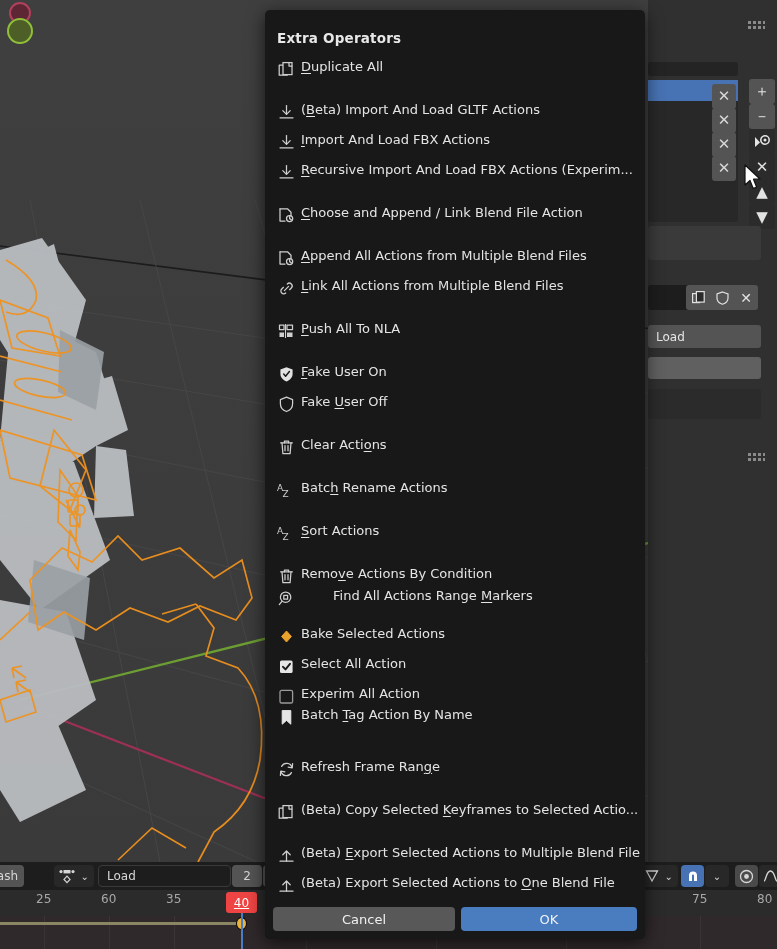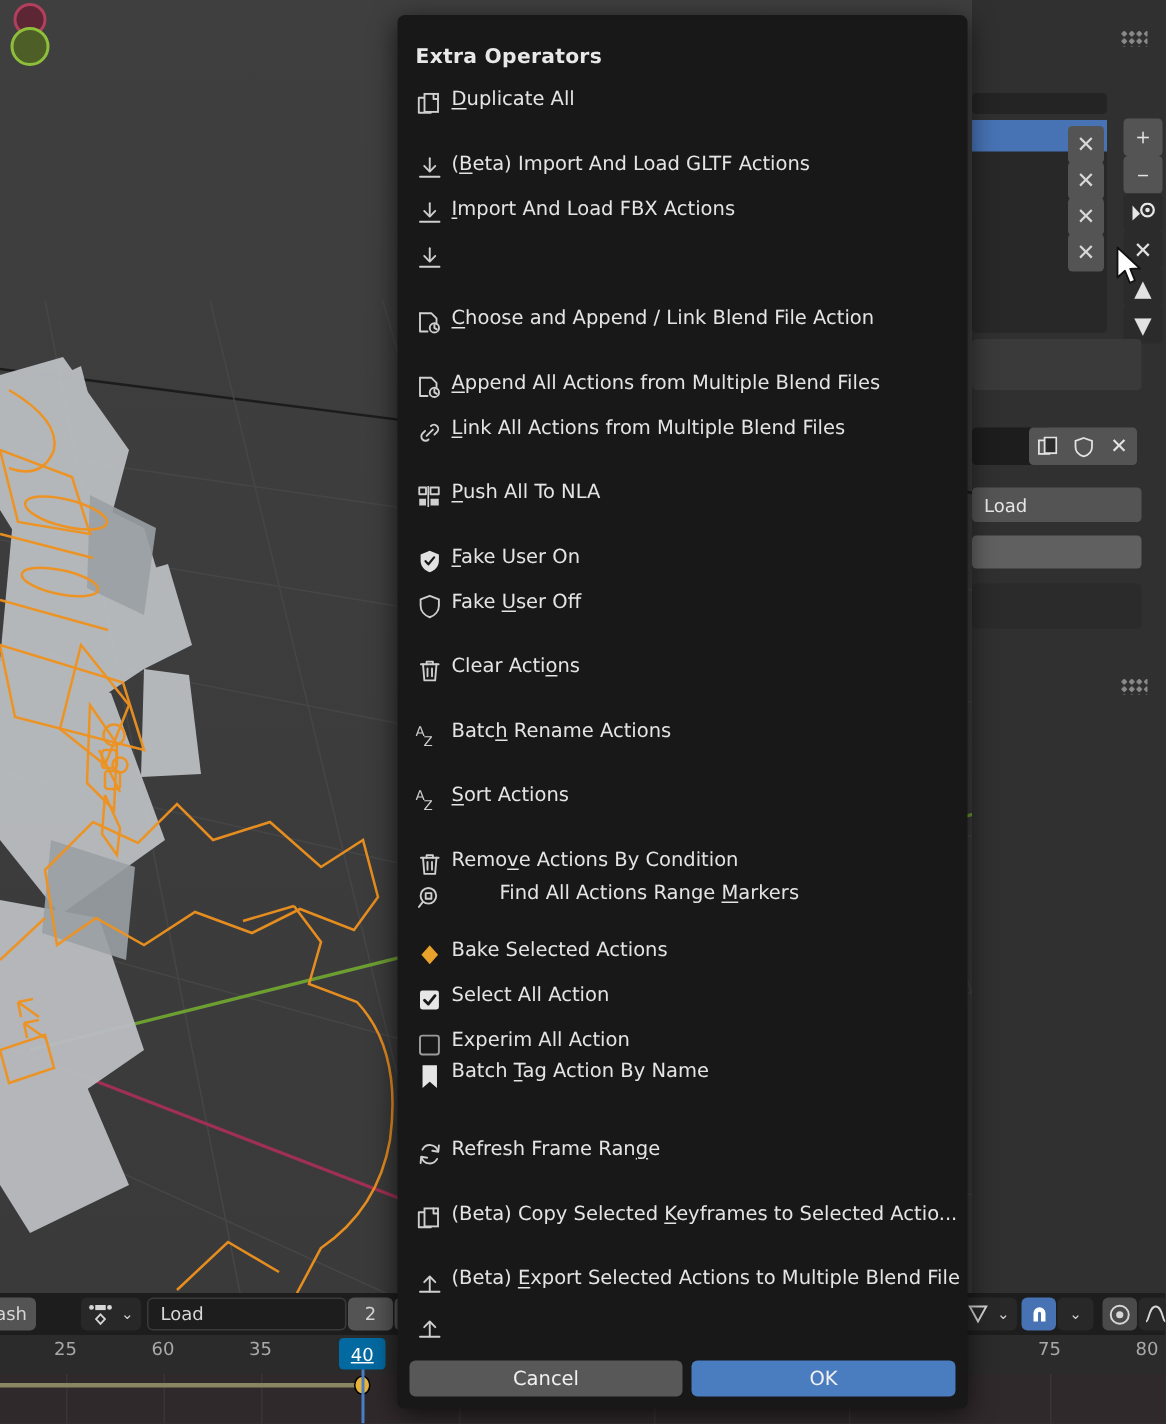--- a/index.html
+++ b/index.html
@@ -80,21 +80,21 @@
   #timeline {
     position: absolute; left: 0; top: 890px; width: 777px; height: 59px;
     background: #2b2b2b;
   }
   .tl-ruler { position:absolute; left:0; top:0; width:777px; height:26px; background:#2b2b2b; }
   .tl-tick { position:absolute; top:2px; font-size:12px; color:#a8a8a8; }
   .tl-body { position:absolute; left:0; top:26px; width:777px; height:33px; background:#30292b; }
   .tl-grid { position:absolute; top:0; width:1px; height:33px; background:#3a3436; }
   .tl-channel { position:absolute; left:0; top:6px; width:246px; height:3px; background:#8a8562; }
   .tl-playhead-chip {
-    position:absolute; top:2px; height:21px; background:#0369a1; border-radius:3px;
+    position:absolute; top:2px; height:21px; background:#ef4444; border-radius:3px;
     color:#fff; font-size:12px; display:flex; align-items:center; justify-content:center;text-decoration:underline;
   }
   .tl-playhead-line { position:absolute; width:2px; background:#4a7dc4; }
   .tl-key { position:absolute; width:11px; height:13px; border-radius:50%; background:#e8b33c; border:1px solid #000;}
 
   .tb-btn {
     position:absolute; height:22px; background:#282828; border-radius:4px;
     display:flex; align-items:center; color:#d6d6d6; font-size:12px;
   }
   .tb-grey { background:#545454; }
@@ -386,20 +386,21 @@
           <span class="lbl"><u>I</u>mport And Load FBX Actions</span>
         </div>
         <div class="mi" style="top: 152px;">
           <span class="ico">
             <svg width="17" height="17" viewBox="0 0 17 17">
               <path d="M8.5 1.5 V10" fill="none" stroke="#cfcfcf" stroke-width="1.25" stroke-linejoin="round" stroke-linecap="round"></path>
               <path d="M4.8 6.6 L8.5 10.4 L12.2 6.6" fill="none" stroke="#cfcfcf" stroke-width="1.25" stroke-linejoin="round" stroke-linecap="round"></path>
               <path d="M2 13.8 H15" fill="none" stroke="#cfcfcf" stroke-width="1.25" stroke-linejoin="round" stroke-linecap="round"></path>
             </svg>
           </span>
+          <span class="lbl"><u>R</u>ecursive Import And Load FBX Actions (Experim...</span>
         </div>
         <div class="mi" style="top: 195px;">
           <span class="ico">
             <svg width="17" height="17" viewBox="0 0 17 17">
               <path d="M2 1.8 H9.5 L13 5.2 V9" fill="none" stroke="#cfcfcf" stroke-width="1.25" stroke-linejoin="round" stroke-linecap="round"></path>
               <path d="M2 1.8 V14 H7" fill="none" stroke="#cfcfcf" stroke-width="1.25" stroke-linejoin="round" stroke-linecap="round"></path>
               <circle cx="11.6" cy="11.6" r="3.1" fill="none" stroke="#cfcfcf" stroke-width="1.25" stroke-linejoin="round" stroke-linecap="round"></circle>
               <path d="M11.6 9.6 V11.6 L13.2 12.6" fill="none" stroke="#cfcfcf" stroke-width="1.25" stroke-linejoin="round" stroke-linecap="round"></path>
             </svg>
           </span>
@@ -570,20 +571,21 @@
           <span class="lbl">(Beta) <u>E</u>xport Selected Actions to Multiple Blend File</span>
         </div>
         <div class="mi" style="top: 865px;">
           <span class="ico">
             <svg width="17" height="17" viewBox="0 0 17 17">
               <path d="M8.5 14 V4.3" fill="none" stroke="#cfcfcf" stroke-width="1.25" stroke-linejoin="round" stroke-linecap="round"></path>
               <path d="M4.8 7.8 L8.5 4 L12.2 7.8" fill="none" stroke="#cfcfcf" stroke-width="1.25" stroke-linejoin="round" stroke-linecap="round"></path>
               <path d="M2 14.2 H15" fill="none" stroke="#cfcfcf" stroke-width="1.25" stroke-linejoin="round" stroke-linecap="round"></path>
             </svg>
           </span>
+          <span class="lbl">(Beta) Export Selected Actions to <u>O</u>ne Blend File</span>
         </div>
       </div>
 
     <div id="menu-footer">
       <div class="dlg-btn dlg-cancel">Cancel</div>
       <div class="dlg-btn dlg-ok">OK</div>
     </div>
   </div>
 
 </div>

